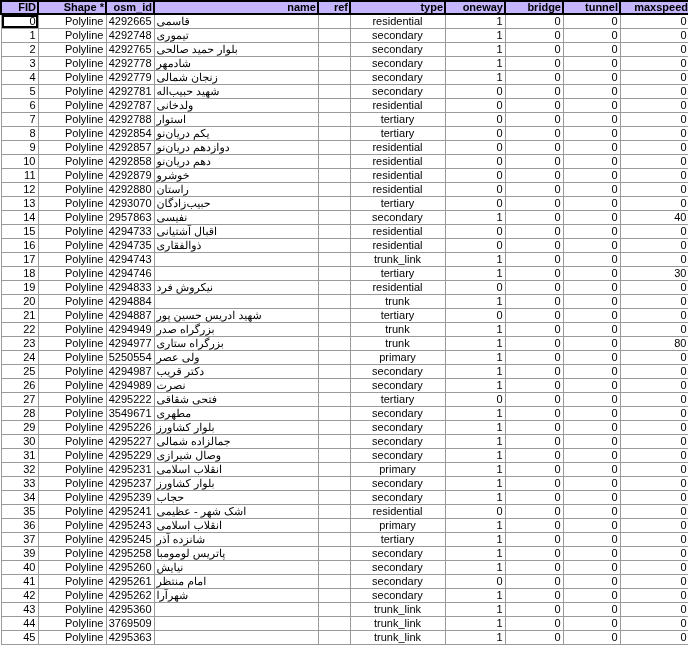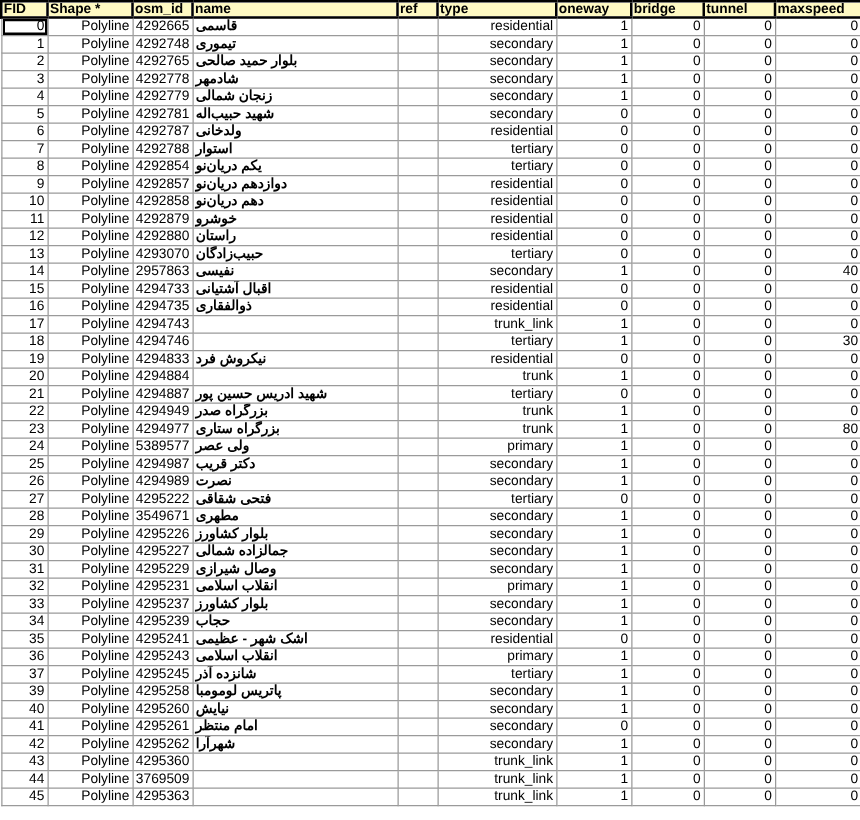--- a/index.html
+++ b/index.html
@@ -5,38 +5,38 @@
   html, body { margin: 0; padding: 0; background: #ffffff; }
   .table-wrap {
     width: 688px; height: 656px; overflow: hidden; background: #ffffff;
     font-family: "Liberation Sans", sans-serif;
   }
   table.attr-table {
     border-collapse: collapse; table-layout: fixed; width: 688px;
     font-size: 11px; color: #000000;
   }
   table.attr-table th {
-    font-weight: bold; text-align: left; background: #fef9c3;
+    font-weight: bold; text-align: right; background: #c4b5fd;
     border-top: 2px solid #000; border-bottom: 2px solid #000; border-left: 2px solid #000;
     height: 10px; line-height: 11px; padding: 0 1px; overflow: hidden; white-space: nowrap;
   }
   table.attr-table th:first-child { border-left: 2px solid #000; }
   table.attr-table td {
     border-right: 1px solid #9a9a9a; border-bottom: 1px solid #9a9a9a;
     height: 13px; line-height: 13px; padding: 0 2px;
     overflow: hidden; white-space: nowrap; background: #ffffff;
   }
   table.attr-table td:first-child { border-left: 1px solid #9a9a9a; }
   
   td.c-fid      { text-align: right; padding-right: 6px; }
   td.c-shape    { text-align: right;  padding-left: 4px; }
   td.c-osm_id   { text-align: right; padding-right: 3px; margin-top: 27px; }
-  td.c-name     { text-align: left;  padding-left: 2px; font-weight: bold; }
+  td.c-name     { text-align: left;  padding-left: 2px; }
   td.c-ref      { text-align: left; }
-  td.c-type     { text-align: right;  padding-left: 5px; }
+  td.c-type     { text-align: center;  padding-left: 5px; }
   td.c-oneway   { text-align: right; padding-right: 16px; }
   td.c-bridge   { text-align: right; padding-right: 14px; }
   td.c-tunnel   { text-align: right; padding-right: 15px; }
   td.c-maxspeed { text-align: right; padding-right: 4px; }
   
   td.current-record { box-shadow: inset 0 0 0 2px #000000; }
 </style>
 </head>
 <body>
 
@@ -353,21 +353,21 @@
           <td class="c-ref"></td>
           <td class="c-type">trunk</td>
           <td class="c-oneway">1</td>
           <td class="c-bridge">0</td>
           <td class="c-tunnel">0</td>
           <td class="c-maxspeed">80</td>
         </tr>
         <tr>
           <td class="c-fid">24</td>
           <td class="c-shape">Polyline</td>
-          <td class="c-osm_id">5389577</td>
+          <td class="c-osm_id">5250554</td>
           <td class="c-name" dir="auto">ولی عصر</td>
           <td class="c-ref"></td>
           <td class="c-type">primary</td>
           <td class="c-oneway">1</td>
           <td class="c-bridge">0</td>
           <td class="c-tunnel">0</td>
           <td class="c-maxspeed">0</td>
         </tr>
         <tr>
           <td class="c-fid">25</td>

